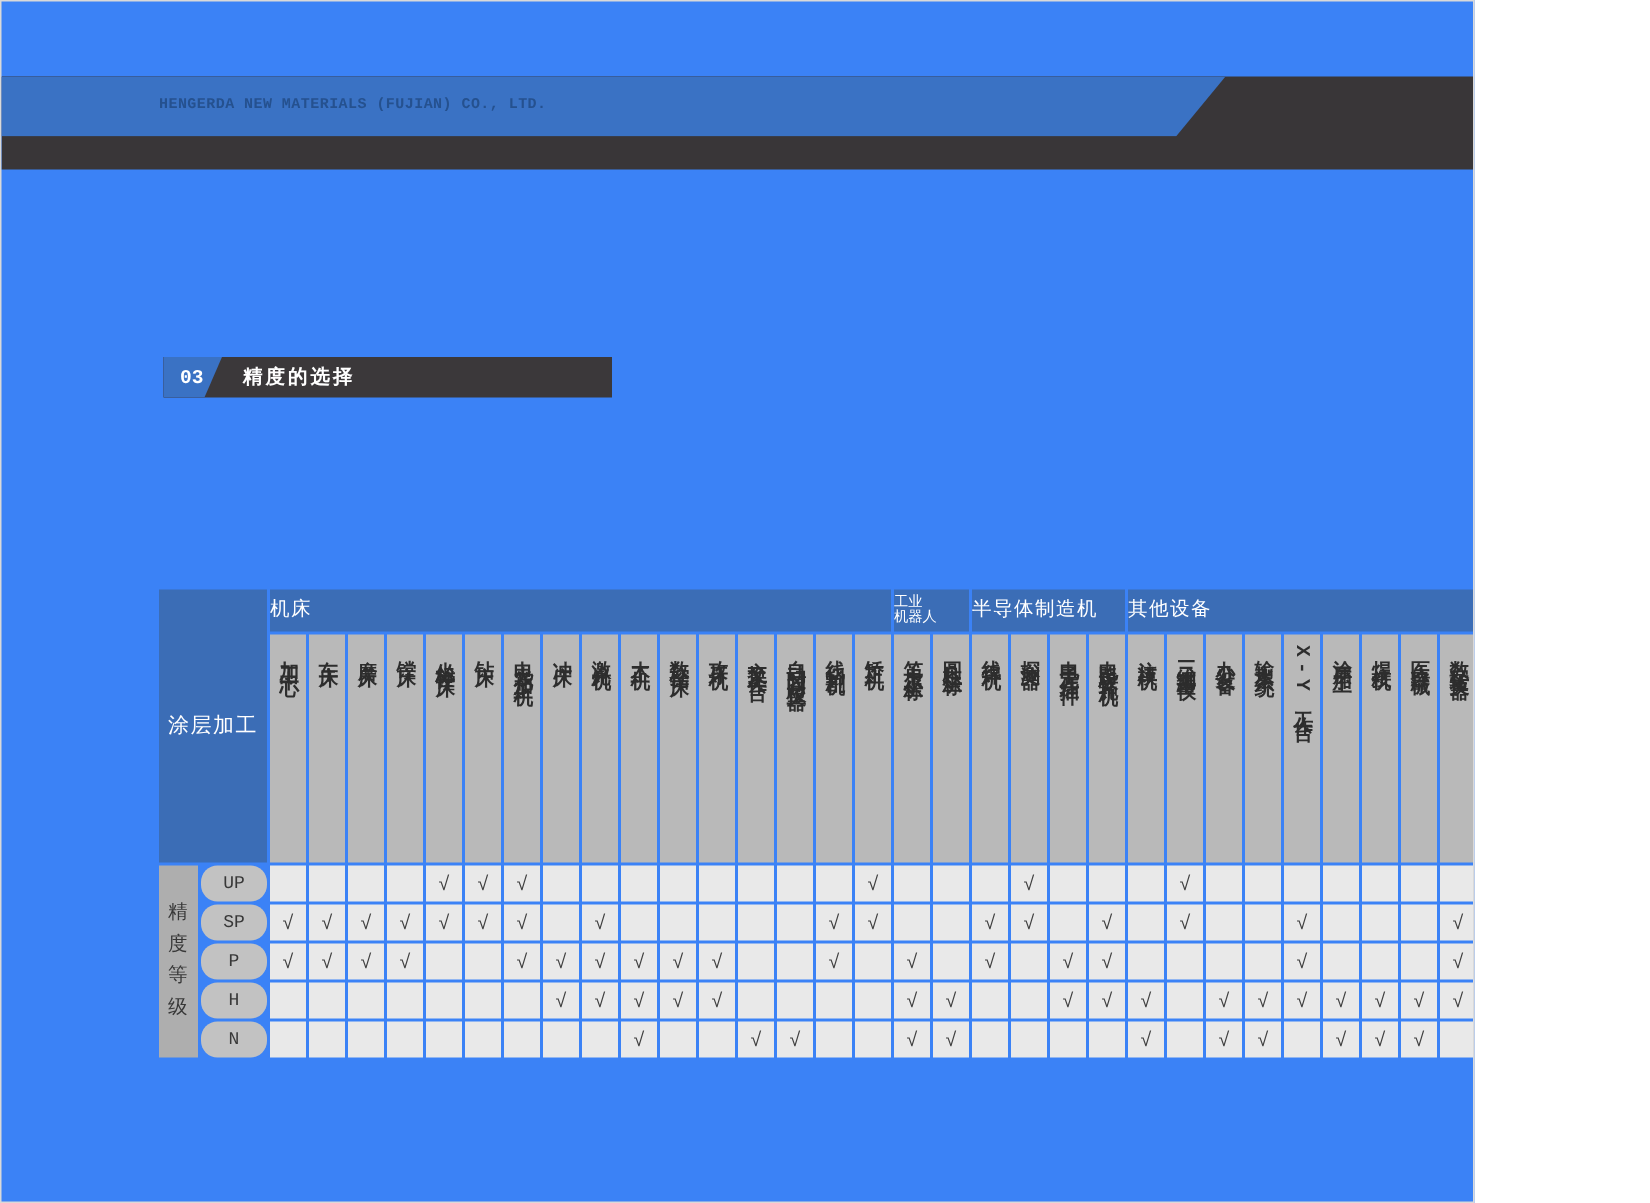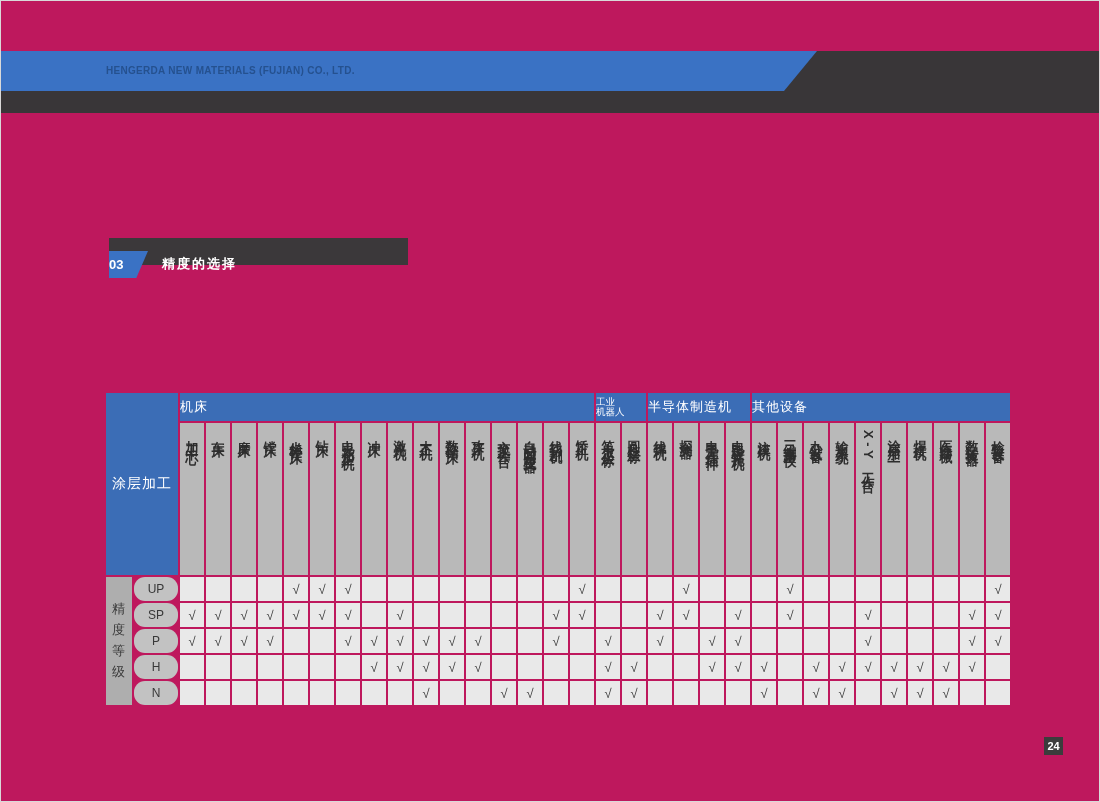--- a/index.html
+++ b/index.html
@@ -1,25 +1,26 @@
 <!DOCTYPE html>
 <html><head>
 <meta charset="utf-8">
 <style>
   * { margin: 0; padding: 0; box-sizing: border-box; }
   html,body { background: #fff; }
   body { font-family: "Liberation Sans", "DejaVu Sans", sans-serif; }
 
   .canvas {
     position: relative;
-    width: 1100px;
+    width: 983px;
     height: 802px;
-    background: #be185d;
+    background: #3b82f6;
     border: 1px solid #d9d9d9;
     overflow: hidden;
+    font-family: Liberation Mono, monospace;
   }
 
   
   .top-band {
     position: absolute;
     left: 0; top: 50px;
     width: 1100px; height: 62px;
     background: #393638;
   }
   .top-ribbon {
@@ -60,33 +61,32 @@
   }
   .section-title {
     display: inline-block;
     padding-left: 53px;
     line-height: 27px;
     color: #ffffff;
     font-size: 13px;
     font-weight: bold;
     letter-spacing: 2px;
     white-space: nowrap;
-    margin-top: 12px;
   }
   .section-badge {
     position: absolute;
-    left: 108px; top: 250px;
+    left: 108px; top: 237px;
     width: 39px; height: 27px;
     background: #3a72c4;
     clip-path: polygon(0 0, 100% 0, 70% 100%, 0 100%);
     color: #ffffff;
     font-size: 13px;
     font-weight: bold;
     line-height: 27px;
-    padding-left: 0;
+    padding-left: 11px;
   }
 
   
   .intro-text {
     position: absolute;
     left: 105px; top: 341px;
     font-size: 13.5px;
     color: #141414;
     letter-spacing: 0.5px;
     white-space: nowrap;

